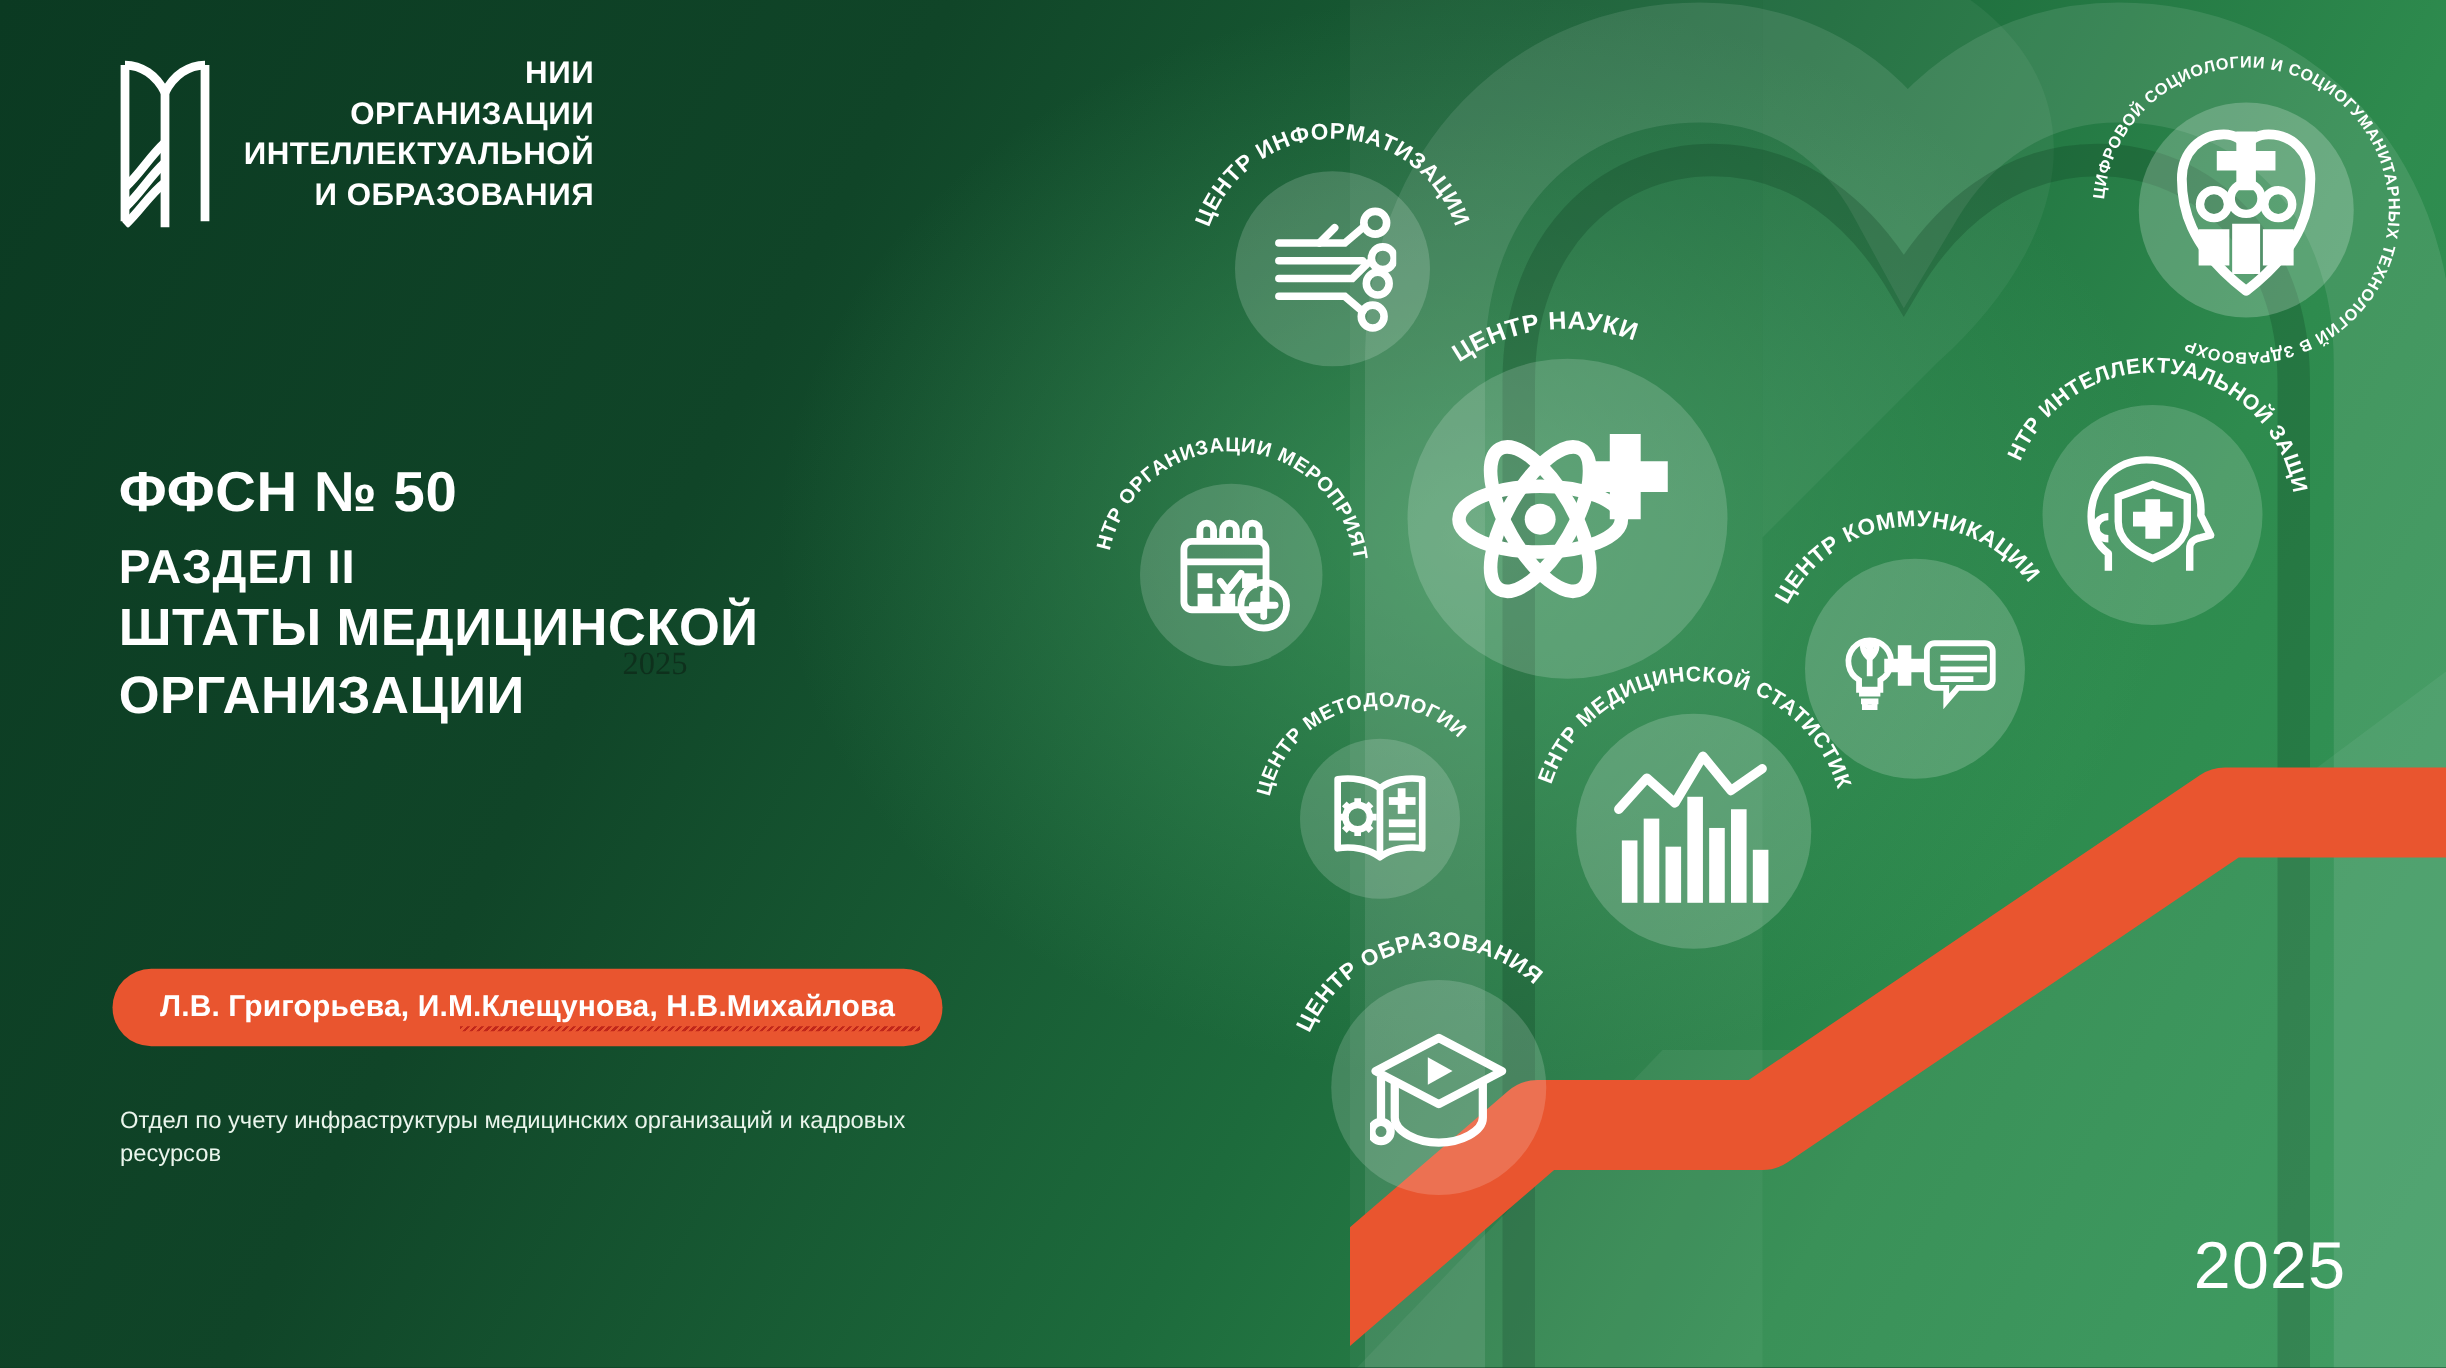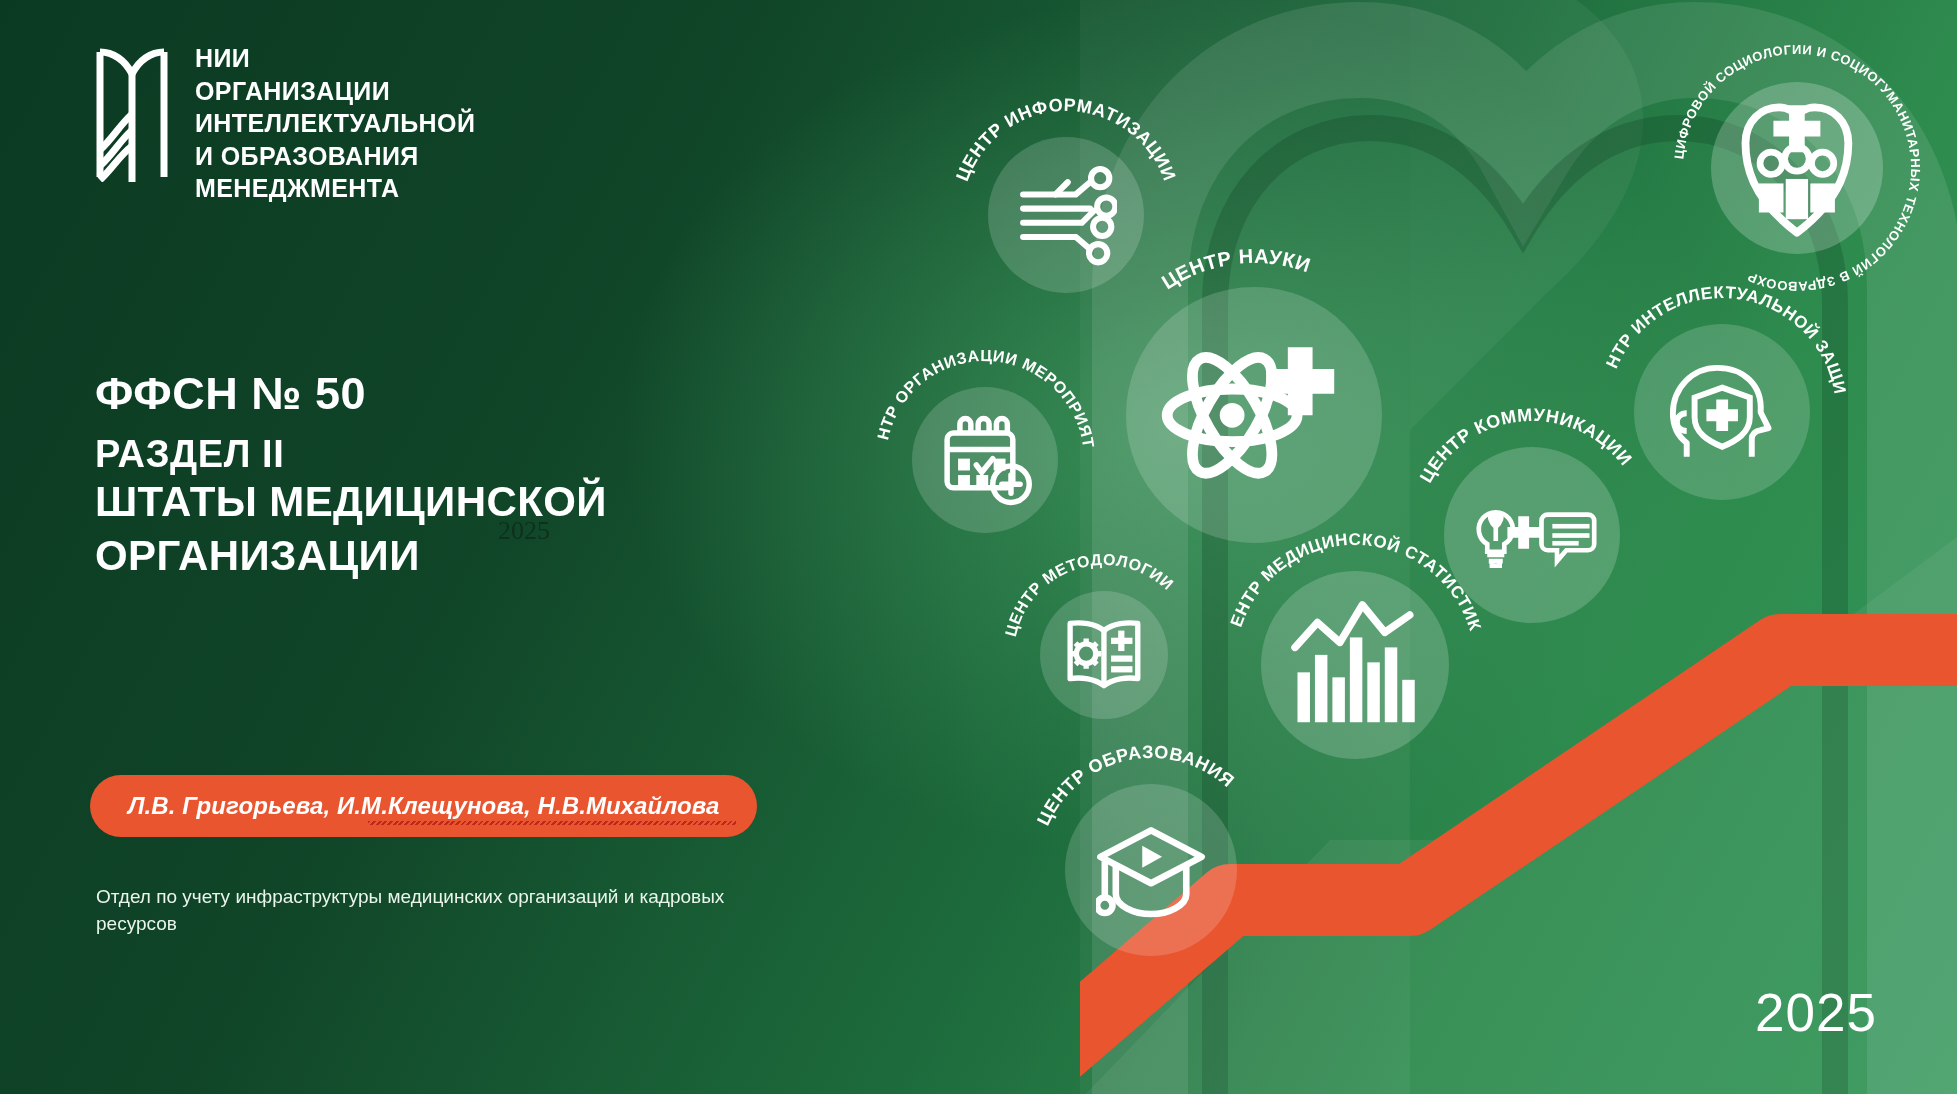--- a/index.html
+++ b/index.html
@@ -11,33 +11,33 @@
       linear-gradient(118deg,#0b3a22 0%,#104528 30%,#1d6b3c 58%,#2e8b4e 78%,#34975a 100%);
   }
   #heartWrap{position:absolute;left:1080px;top:-40px;width:900px;height:1140px;}
 
   
   #left{position:absolute;left:0;top:0;width:980px;height:1094px;}
 
   #logo{position:absolute;left:95px;top:42px;display:flex;align-items:flex-start;gap:26px;}
   #logo .mark{width:74px;height:140px;flex:none;}
   #logo .words{color:#ffffff;font-weight:bold;font-size:25px;line-height:1.30;letter-spacing:.4px;}
-  #logo .words div{white-space:nowrap;}
+  #logo .words div{white-space:nowrap;text-align:right;}
 
   #title-block{position:absolute;left:95px;top:370px;width:800px;color:#fff;}
   #kicker{font-size:45px;font-weight:bold;letter-spacing:.5px;line-height:1.05;}
   #subkicker{font-size:38px;font-weight:bold;letter-spacing:.6px;margin-top:18px;line-height:1.05;}
   #maintitle{font-size:42px;font-weight:bold;letter-spacing:.4px;line-height:1.28;max-width:620px;}
 
   #ghost-year{position:absolute;left:498px;top:516px;font-size:26px;color:#0e2f1c;
      font-family:"Liberation Serif",serif;opacity:.95;letter-spacing:0px;}
 
   #authors{position:absolute;left:90px;top:775px;height:62px;background:#e9552f;border-radius:34px;
      display:flex;align-items:center;padding:0 38px;box-sizing:border-box;}
-  #authors span{color:#fff;font-size:24px;font-weight:bold;white-space:nowrap;letter-spacing:.1px;font-style:italic;}
+  #authors span{color:#fff;font-size:24px;font-weight:bold;white-space:nowrap;letter-spacing:.1px;}
   .sq{position:absolute;height:4px;bottom:12px;
       background-image:repeating-linear-gradient(135deg,#c0261a 0px,#c0261a 2px,transparent 2px,transparent 4px);}
 
   #dept{position:absolute;left:96px;top:884px;color:#eaf5ec;font-size:19px;line-height:1.42;max-width:640px;}
 
   #year{position:absolute;right:80px;top:982px;color:#ffffff;font-size:53px;letter-spacing:1px;
      font-family:"Liberation Sans",sans-serif;}
 
   
   .badge{position:absolute;}
@@ -87,21 +87,20 @@
           <path d="M5 108 C 18 96 24 84 37 72"></path>
           <path d="M5 124 C 18 112 24 100 37 88"></path>
           <path d="M5 138 C 18 126 24 114 37 104"></path>
         </g>
       </svg>
       <div class="words">
         <div>НИИ</div>
         <div>ОРГАНИЗАЦИИ</div>
         <div>ИНТЕЛЛЕКТУАЛЬНОЙ</div>
         <div>И ОБРАЗОВАНИЯ</div>
-        <div>МЕНЕДЖМЕНТА</div>
       </div>
     </div>
 
     <div id="title-block">
       <div id="kicker">ФФСН № 50</div>
       <div id="subkicker">РАЗДЕЛ II</div>
       <div id="maintitle">ШТАТЫ МЕДИЦИНСКОЙ ОРГАНИЗАЦИИ</div>
     </div>
 
     <div id="ghost-year">2025</div>

